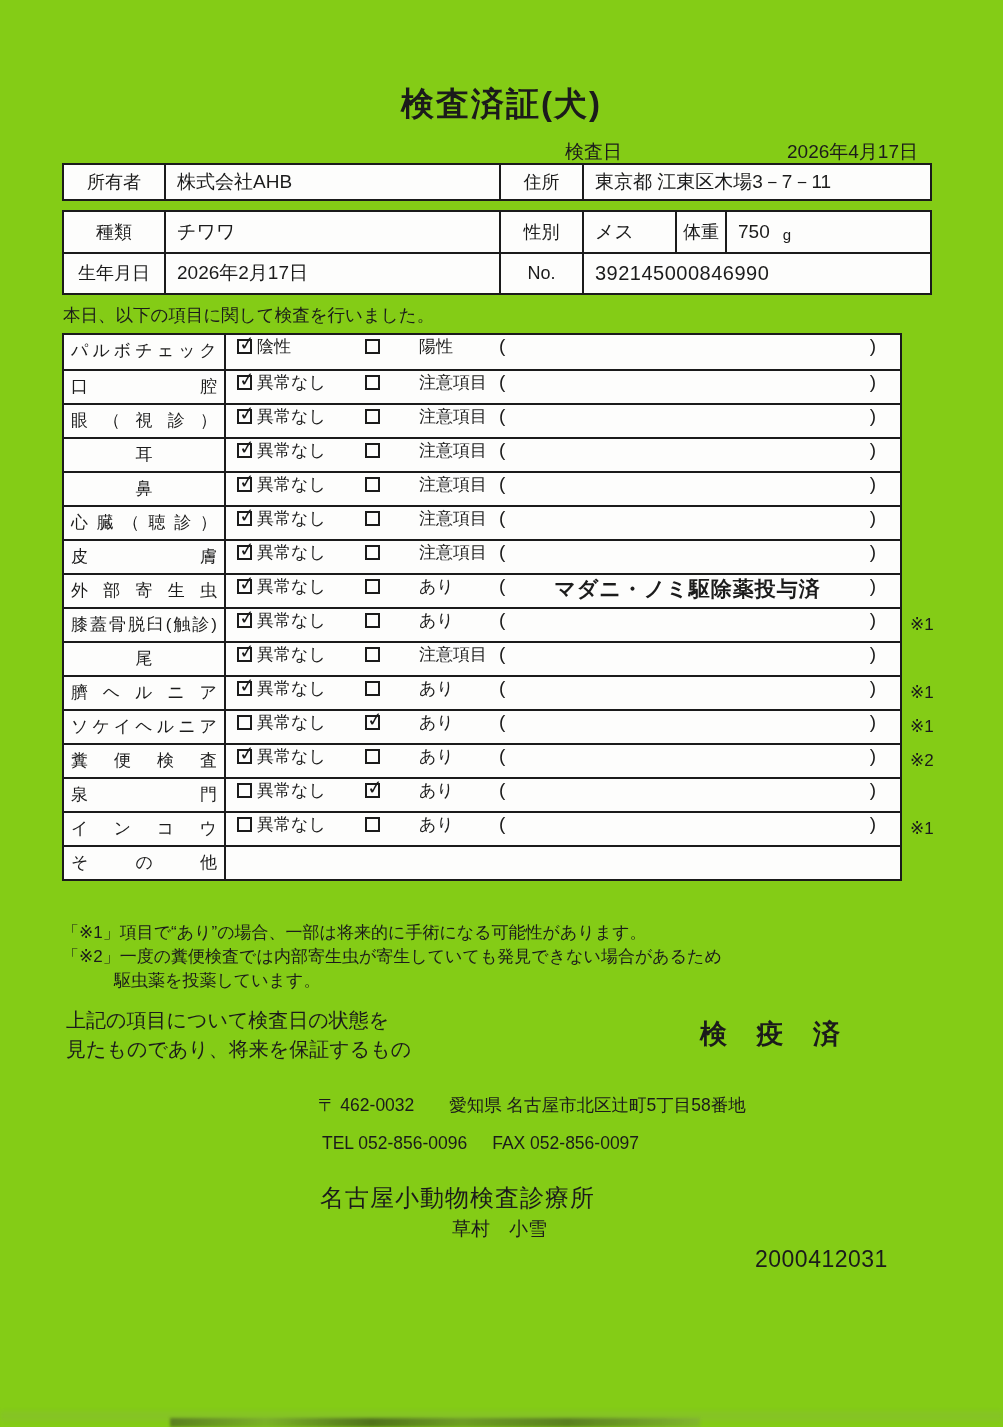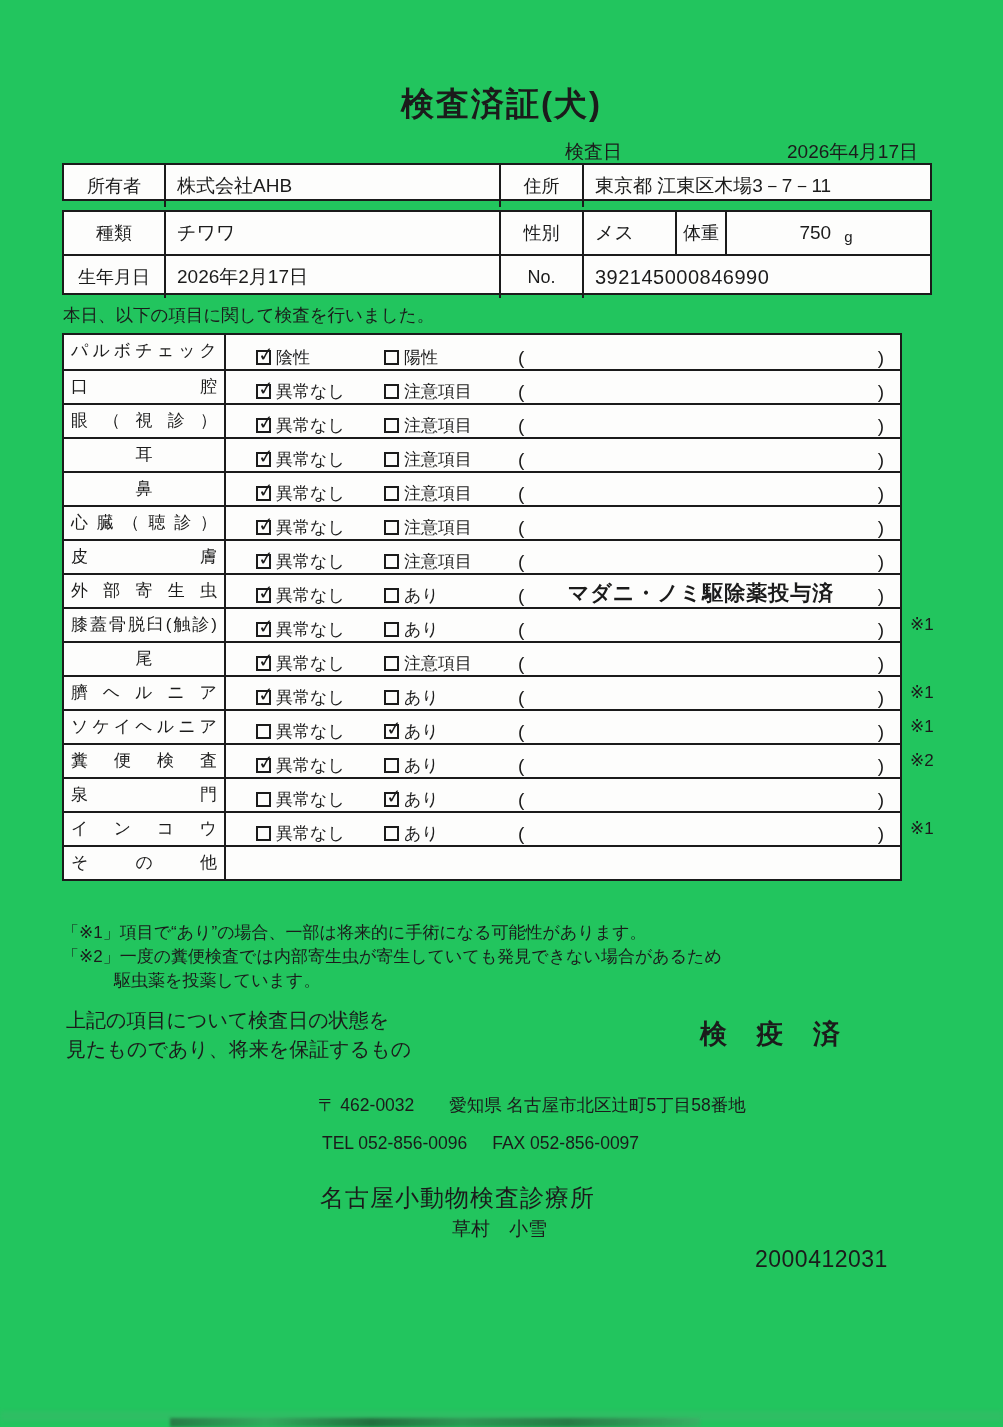--- a/index.html
+++ b/index.html
@@ -1,21 +1,21 @@
 <!DOCTYPE html>
 <html lang="ja"><head>
 <meta charset="utf-8">
 <style>
   * { margin:0; padding:0; box-sizing:border-box; }
   html,body { background:#e8e8e8; }
   .page {
     position:relative;
     width:1003px; height:1427px;
     margin:0 auto;
-    background:#22c55e;
+    background:#84cc16;
     color:#1b1b1b;
     font-family:"Liberation Sans","DejaVu Sans",sans-serif;
     overflow:hidden;
   }
 
   
   .doc-title {
     position:absolute; top:82px; left:0; width:100%;
     text-align:center; font-size:33px; font-weight:600; letter-spacing:2px;
   }
@@ -26,30 +26,30 @@
   .box-table {
     position:absolute; left:62px; width:870px;
     border:2px solid #1b1b1b; display:flex; flex-direction:column;
     background:#fdfdfc;
   }
   .t-row { display:flex; flex:1; }
   .t-row + .t-row { border-top:2px solid #1b1b1b; }
   .cell {
     display:flex; align-items:center;
     border-left:2px solid #1b1b1b;
-    font-size:19px; padding:8px 8px; overflow:hidden; white-space:nowrap;
+    font-size:19px; padding:0 8px; overflow:hidden; white-space:nowrap;
   }
   .cell:first-child { border-left:none; }
   .cell.lbl { justify-content:center; font-size:18px; padding:0 4px; }
   .cell.val { padding-left:11px; }
   .owner-table { top:163px; height:38px; }
   .pet-table   { top:210px; height:85px; }
   .w100 { width:100px; } .w335 { width:335px; } .w83 { width:83px; }
   .w93 { width:93px; } .w65 { width:50px; } .grow { flex:1; }
-  .weight-cell { justify-content:center; padding-right:16px; }
+  .weight-cell { justify-content:flex-start; padding-right:16px; }
   .weight-unit { font-size:15px; margin-left:13px; position:relative; top:3px; }
   .no-lbl { font-size:17px; }
   .no-val { font-size:20px; letter-spacing:0.5px; }
 
   .intro { position:absolute; top:303px; left:63px; font-size:17.5px; }
 
   
   .chk-table {
     position:absolute; top:333px; left:62px; width:840px;
     border:2px solid #1b1b1b; background:#fdfdfc;
@@ -57,25 +57,25 @@
   .chk-row { position:relative; display:flex; height:34px; }
   .chk-row + .chk-row { border-top:2px solid #1b1b1b; }
   .chk-label {
     width:162px; border-right:2px solid #1b1b1b;
     font-size:17px; line-height:32px; padding:0 7px;
     text-align:justify; text-align-last:justify;
     white-space:nowrap; overflow:hidden;
   }
   .chk-label.single { text-align-last:center; }
   .chk-content {
-    flex:1; display:flex; align-items:flex-end;
-    padding-left:11px; padding-right:16px; font-size:17px;margin-left:19px;
+    flex:1; display:flex; align-items:flex-start;
+    padding-left:11px; padding-right:24px; font-size:17px;
   }
   .cb { display:flex; align-items:center; }
-  .cb1 { width:128px; } .cb2 { width:134px; }
+  .cb1 { width:128px; } .cb2 { width:134px;gap:34px; }
   .box {
     width:15px; height:15px; border:2px solid #1b1b1b;
     margin-right:5px; position:relative; flex:none; background:#fdfdfc;
   }
   .cb.checked .box::after {
     content:"✓";
     position:absolute; left:0px; top:-9px;
     font-size:19px; font-weight:700; color:#1b1b1b;
     transform:rotate(-6deg);
   }

